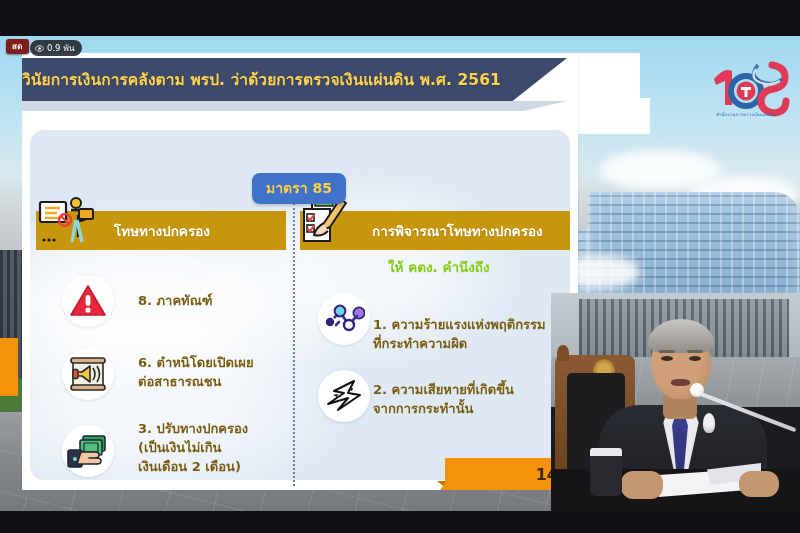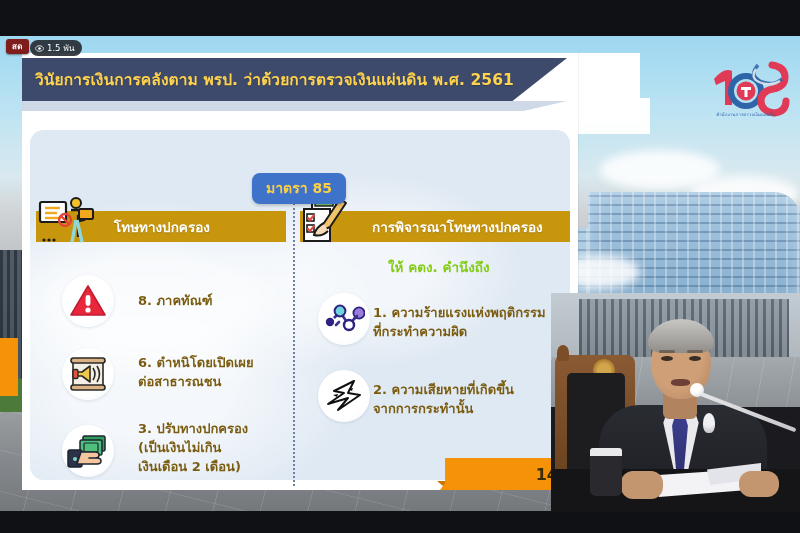--- a/index.html
+++ b/index.html
@@ -131,21 +131,20 @@
   .title-bar {
     position: absolute; left: 22px; top: 5px; width: 545px; height: 43px;
     background: #3d4a6b;
     clip-path: polygon(0 0, 100% 0, 90% 100%, 0 100%);
     display: flex; align-items: center;
   }
   .title-bar .txt {
     color: #ffd34d;
     font-size: 15.5px;
     font-weight: bold;
-    padding-left: 13px;
     letter-spacing: .1px;
     white-space: nowrap;
     text-shadow: 0 1px 1px rgba(0,0,0,.22);
   }
   .title-underband {
     position: absolute; left: 22px; top: 48px; width: 545px; height: 10px;
     background: #cfd8e6;
     clip-path: polygon(0 0, 100% 0, 92% 100%, 0 100%);
   }
 
@@ -170,21 +169,21 @@
     position: absolute; left: 252px; top: 120px;
     background: #3f73c9; color: #ffcf40;
     font-size: 14px; font-weight: bold;
     padding: 4px 14px 5px; border-radius: 8px;
     z-index: 7;
     box-shadow: 0 2px 3px rgba(0,0,0,.18);
   }
 
   
   .ribbon {
-    position: absolute; height: 31px;
+    position: absolute; height: 39px;
     background: #c8960c;
     display: flex; align-items: center;
     z-index: 5;
   }
   .ribbon .lbl {
     color: #ffffff; font-size: 13.5px; font-weight: bold;
     text-shadow: 0 1px 1px rgba(0,0,0,.2);
   }
   .ribbon-left  { left: 36px;  top: 158px; width: 250px; }
   .ribbon-left .lbl  { margin-left: 78px; }
@@ -488,21 +487,21 @@
         <line x1="17" y1="10" x2="26" y2="23" stroke="#3c2f8f" stroke-width="2.6"></line>
         <line x1="26" y1="23" x2="36" y2="11" stroke="#3c2f8f" stroke-width="2.6"></line>
         <circle cx="7" cy="20" r="5" fill="#2d2380" stroke="#fff" stroke-width="1.6"></circle>
         <circle cx="17" cy="9" r="5.4" fill="#6fd3e0" stroke="#2d2380" stroke-width="2"></circle>
         <circle cx="26" cy="23" r="5" fill="#fff" stroke="#2d2380" stroke-width="2.4"></circle>
         <circle cx="36" cy="11" r="5.6" fill="#9b7cd8" stroke="#2d2380" stroke-width="1.8"></circle>
         <path d="M13 23 l3 -3" stroke="#3c2f8f" stroke-width="2.6" stroke-linecap="round"></path>
         <path d="M31 17 l3 -3" stroke="#3c2f8f" stroke-width="2.6" stroke-linecap="round"></path>
       </svg>
     </div>
-    <div class="item-txt" style="left:373px; top:250px;">1. ความร้ายแรงแห่งพฤติกรรม
+    <div class="item-txt" style="left:373px; top:262px;">1. ความร้ายแรงแห่งพฤติกรรม
     ที่กระทำความผิด</div>
 
     <div class="ic" style="left:318px; top:317px;">
       <svg width="40" height="36" viewBox="0 0 40 36">
         <path d="M30 3 L10 13 L20 15 L4 26 L24 20 L14 32 L36 17 L24 15 Z" fill="#ffffff" stroke="#111" stroke-width="2" stroke-linejoin="round"></path>
         <path d="M9 17 l5 -1 l-1 3 Z" fill="#111"></path>
         <path d="M24 11 l5 -1 l-1 3 Z" fill="#111"></path>
       </svg>
     </div>
     <div class="item-txt" style="left:373px; top:327px;">2. ความเสียหายที่เกิดขึ้น
@@ -561,16 +560,16 @@
   <div class="fb-topstrip"></div>
   <div class="fb-botstrip"></div>
 
   <div class="live-badge">สด</div>
 
   <div class="viewer-pill">
     <svg class="eye-ico" viewBox="0 0 16 16">
       <path d="M8 3 C3.8 3 1.2 6.2 0.6 8 c0.6 1.8 3.2 5 7.4 5 s6.8 -3.2 7.4 -5 C14.8 6.2 12.2 3 8 3 Z" fill="none" stroke="#ffffff" stroke-width="1.5"></path>
       <circle cx="8" cy="8" r="2.4" fill="#ffffff"></circle>
     </svg>
-    <span>1.5 พัน</span>
+    <span>0.9 พัน</span>
   </div>
 
 </div>
 
 </body></html>

